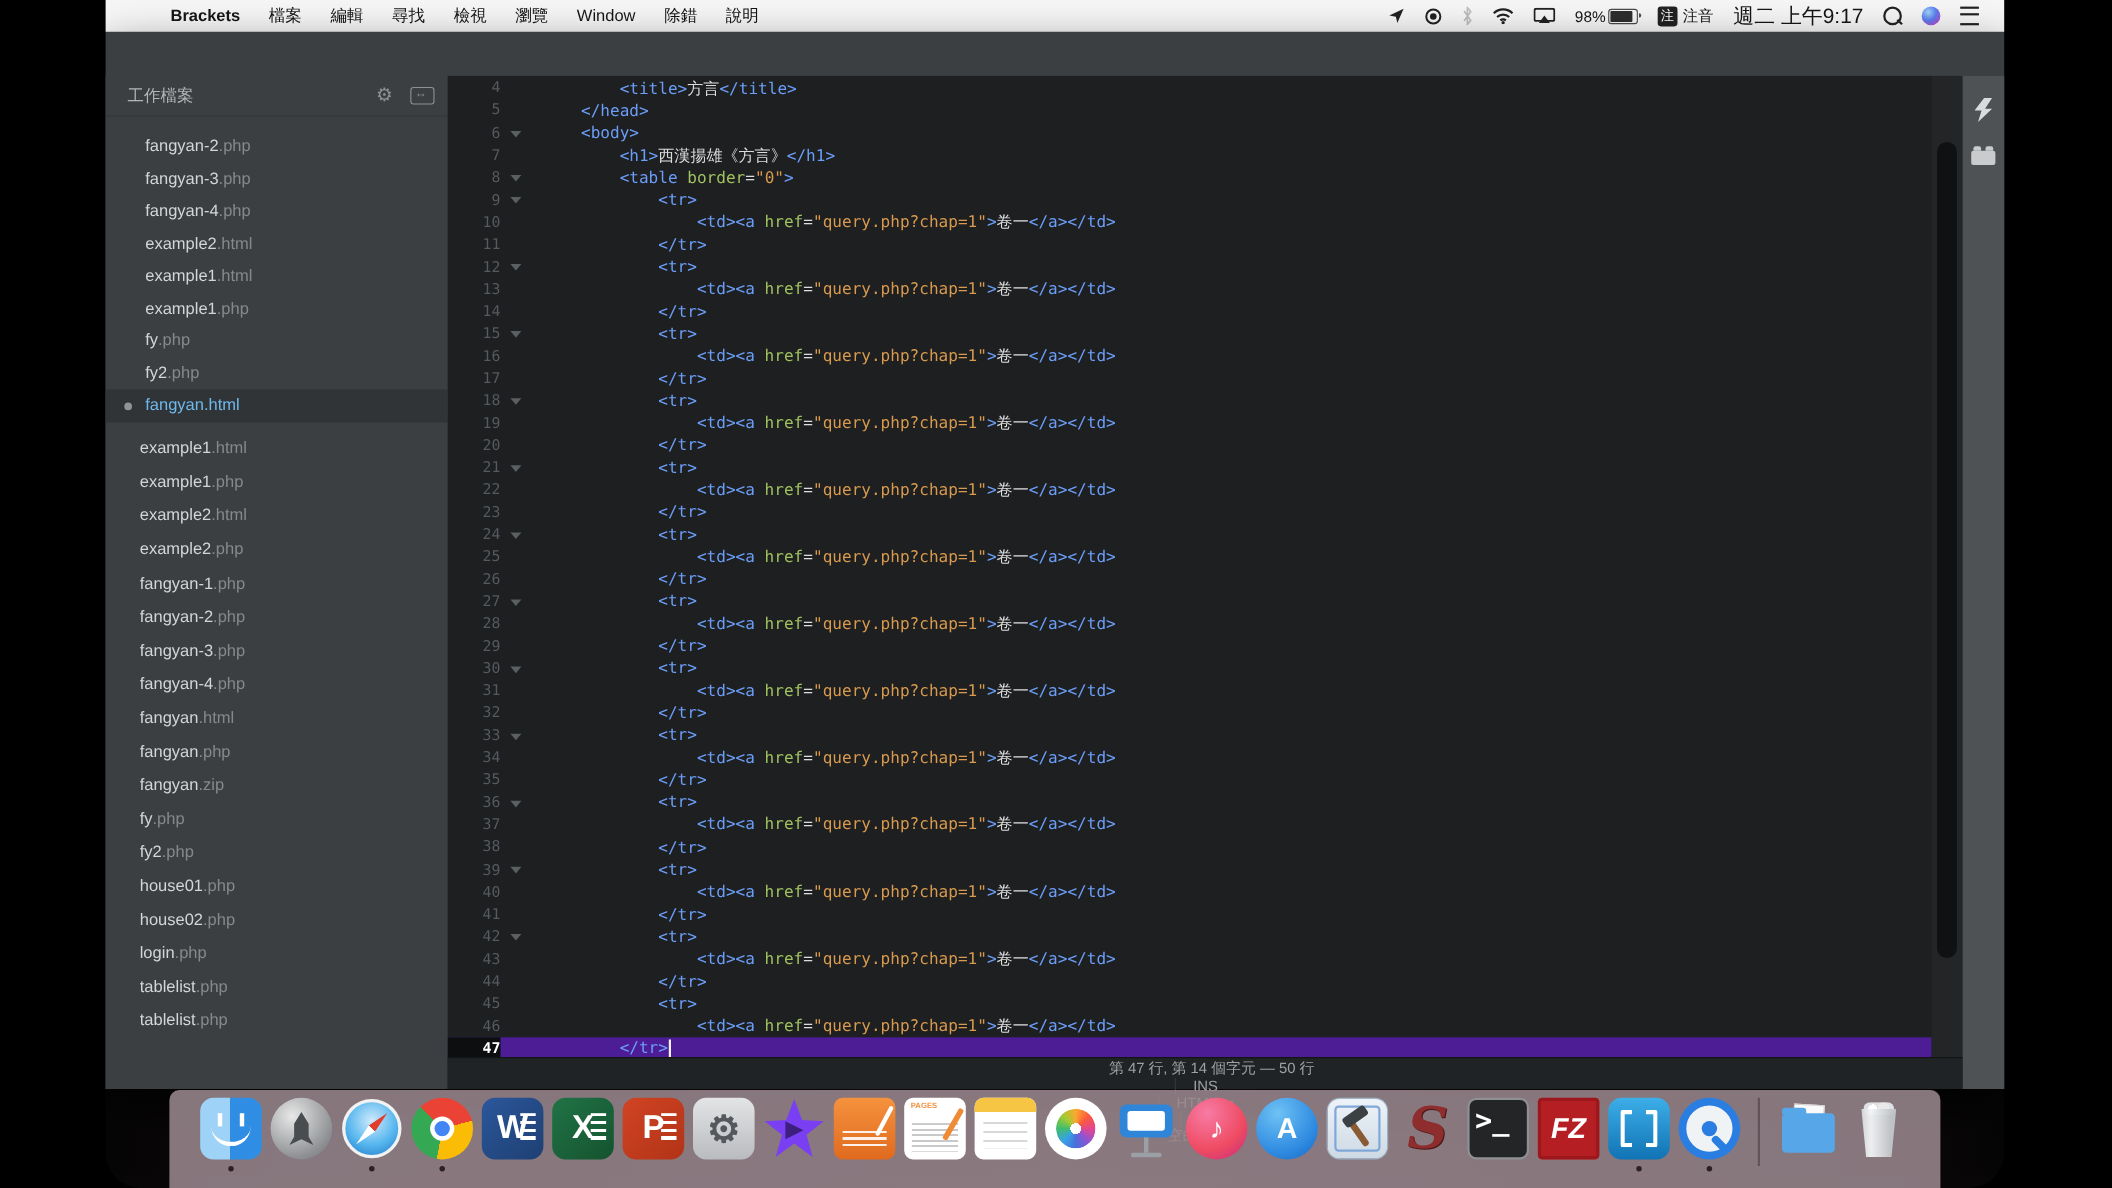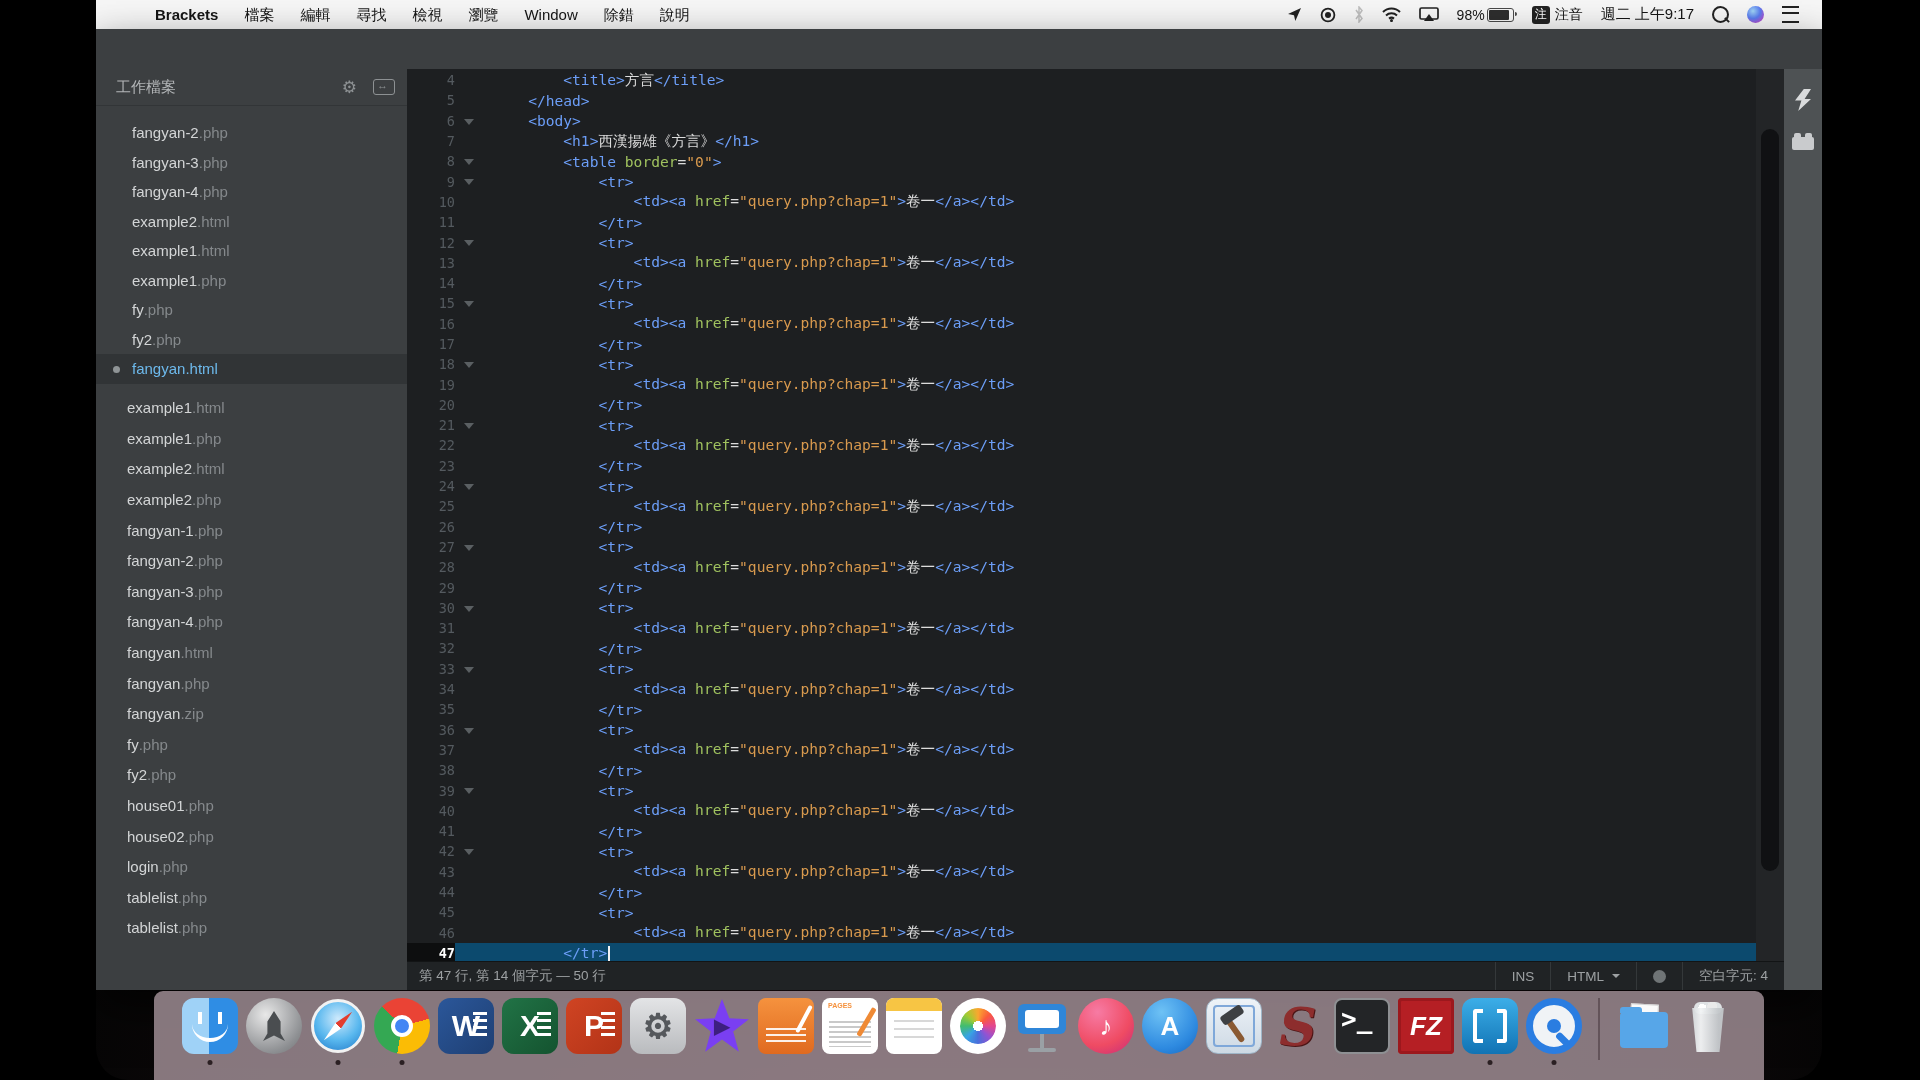--- a/index.html
+++ b/index.html
@@ -71,41 +71,41 @@
 
   
   .editor{flex:1;background:#1d1f21;position:relative;overflow:hidden;}
   .code{position:absolute;left:0;top:1px;right:28px;
         font-family:"DejaVu Sans Mono","Liberation Mono",monospace;font-size:14.6px;}
   .cl{height:20.3px;display:flex;align-items:center;white-space:pre;position:relative;}
   .cl .num{width:48px;text-align:right;color:#545a5f;flex:0 0 48px;font-size:13.5px;}
   .cl .fold{position:absolute;left:57px;top:8px;width:0;height:0;
             border-left:5px solid transparent;border-right:5px solid transparent;border-top:6px solid #5a5f62;}
   .cl .src{padding-left:38px;}
-  .cl.active{background:#0c4a6e;}
+  .cl.active{background:#4c1d95;}
   .cl.active .num{color:#fff;font-weight:bold;background:#0d0e0f;height:100%;
                   display:flex;align-items:center;justify-content:flex-end;}
   .tok-tag{color:#6c9ef8;}
   .tok-attr{color:#a0c25f;}
   .tok-str{color:#d99a4e;}
   .tok-plain{color:#dcdcdc;}
   .cursor{display:inline-block;width:2px;height:16px;background:#f2f2f2;vertical-align:middle;margin-left:1px;}
   .vscroll{position:absolute;top:0;bottom:0;right:0;width:28px;background:#232527;}
   .vthumb{position:absolute;left:5px;right:5px;top:60px;height:742px;background:#101113;border-radius:9px;}
 
   
   .righttools{width:38px;background:#4e5254;display:flex;flex-direction:column;align-items:center;padding-top:20px;gap:22px;}
   .bolt{width:16px;height:22px;background:#d9dbdc;clip-path:polygon(55% 0,100% 0,60% 45%,100% 45%,20% 100%,40% 52%,0 52%);}
   .brick{position:relative;width:22px;height:13px;background:#c9cbcd;border-radius:2px;margin-top:4px;}
   .brick::before,.brick::after{content:"";position:absolute;top:-4px;width:7px;height:4px;background:#c9cbcd;border-radius:2px 2px 0 0;}
   .brick::before{left:2px;} .brick::after{right:2px;}
 
   
   .statusbar{position:absolute;left:0;bottom:0;height:28px;background:#202325;border-top:1px solid #121415;
-             display:flex;align-items:center;color:#9da1a3;font-size:13.5px;}
+             display:flex;align-items:center;color:#9da1a3;font-size:13.5px;flex-direction:column;}
   .st-left{padding-left:12px;flex:1;}
   .st-seg{height:100%;display:flex;align-items:center;padding:0 16px;border-left:1px solid #34383a;}
   .st-caret{margin-left:8px;width:0;height:0;border-left:4px solid transparent;border-right:4px solid transparent;border-top:4px solid #9da1a3;}
   .st-dot{width:13px;height:13px;border-radius:50%;background:#6f7476;}
 
   
   .dock{position:absolute;left:50%;transform:translateX(-50%);bottom:0;height:82px;
         background:rgba(153,135,142,.88);border-radius:9px 9px 0 0;
         display:flex;align-items:flex-start;padding:7px 28px 0;gap:8px;}
   .dk{position:relative;width:56px;height:56px;flex:0 0 56px;}
@@ -270,21 +270,21 @@
             </svg>
       </span>
       <span class="mb-status">
         <span class="mb-txt">98%</span>
         <span class="batt"></span>
       </span>
       <span class="mb-status">
         <span class="inputbadge">注</span>
         <span class="mb-txt">注音</span>
       </span>
-      <span class="mb-status mb-txt" style="font-size:15px">週二 上午9:17</span>
+      <span class="mb-status mb-txt" style="font-size:19px">週二 上午9:17</span>
       <span class="mb-status">
             <span class="spot"></span>
           </span>
       <span class="mb-status">
             <span class="siri"></span>
           </span>
       <span class="mb-status">
             <span class="nclist"></span>
           </span>
     </div>

